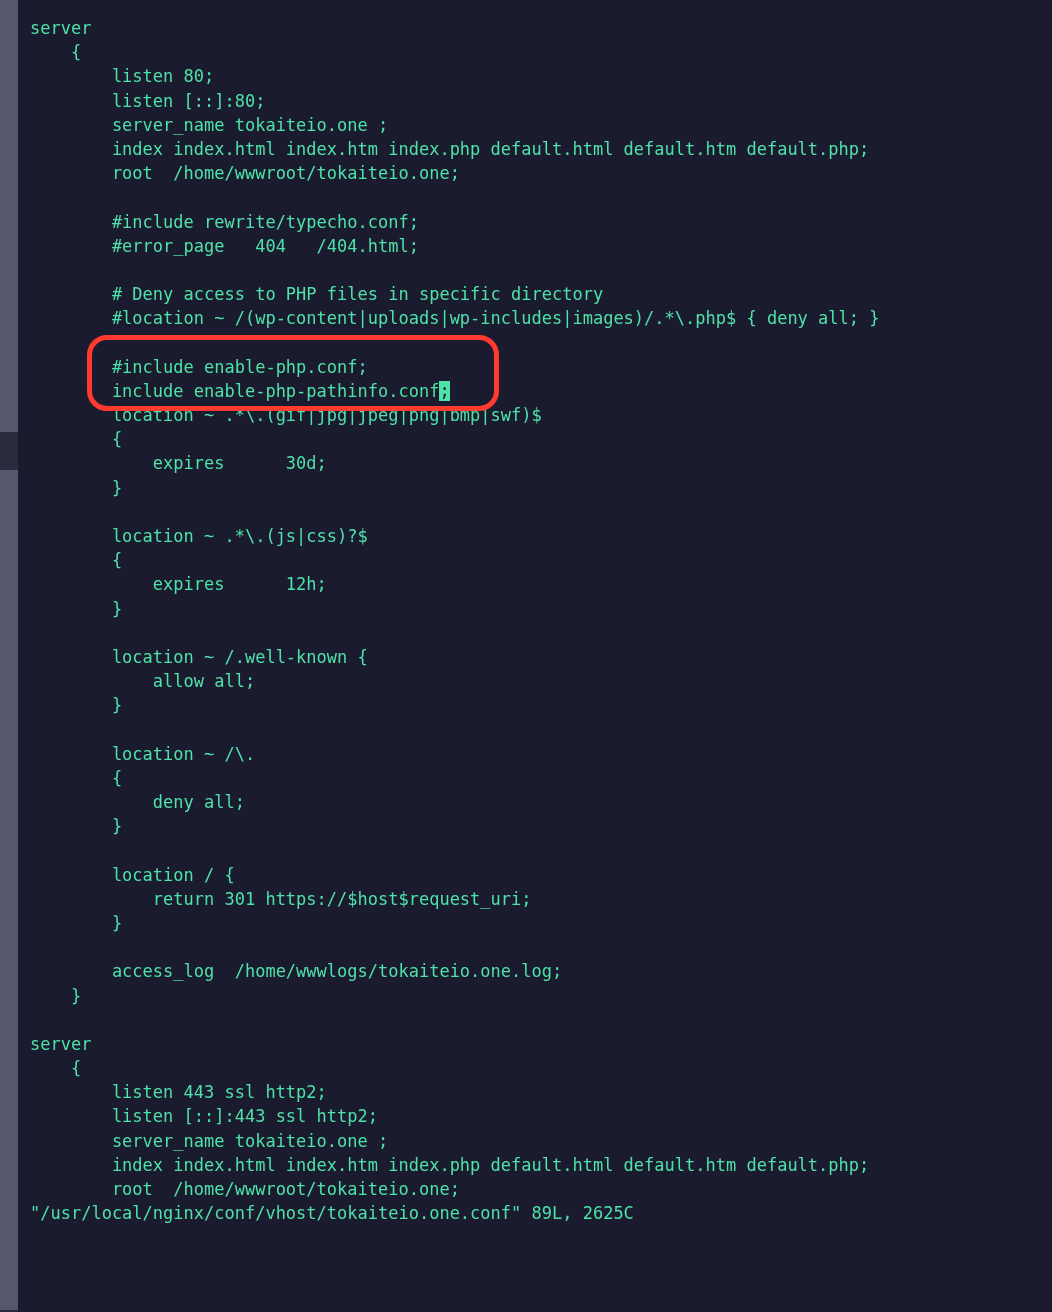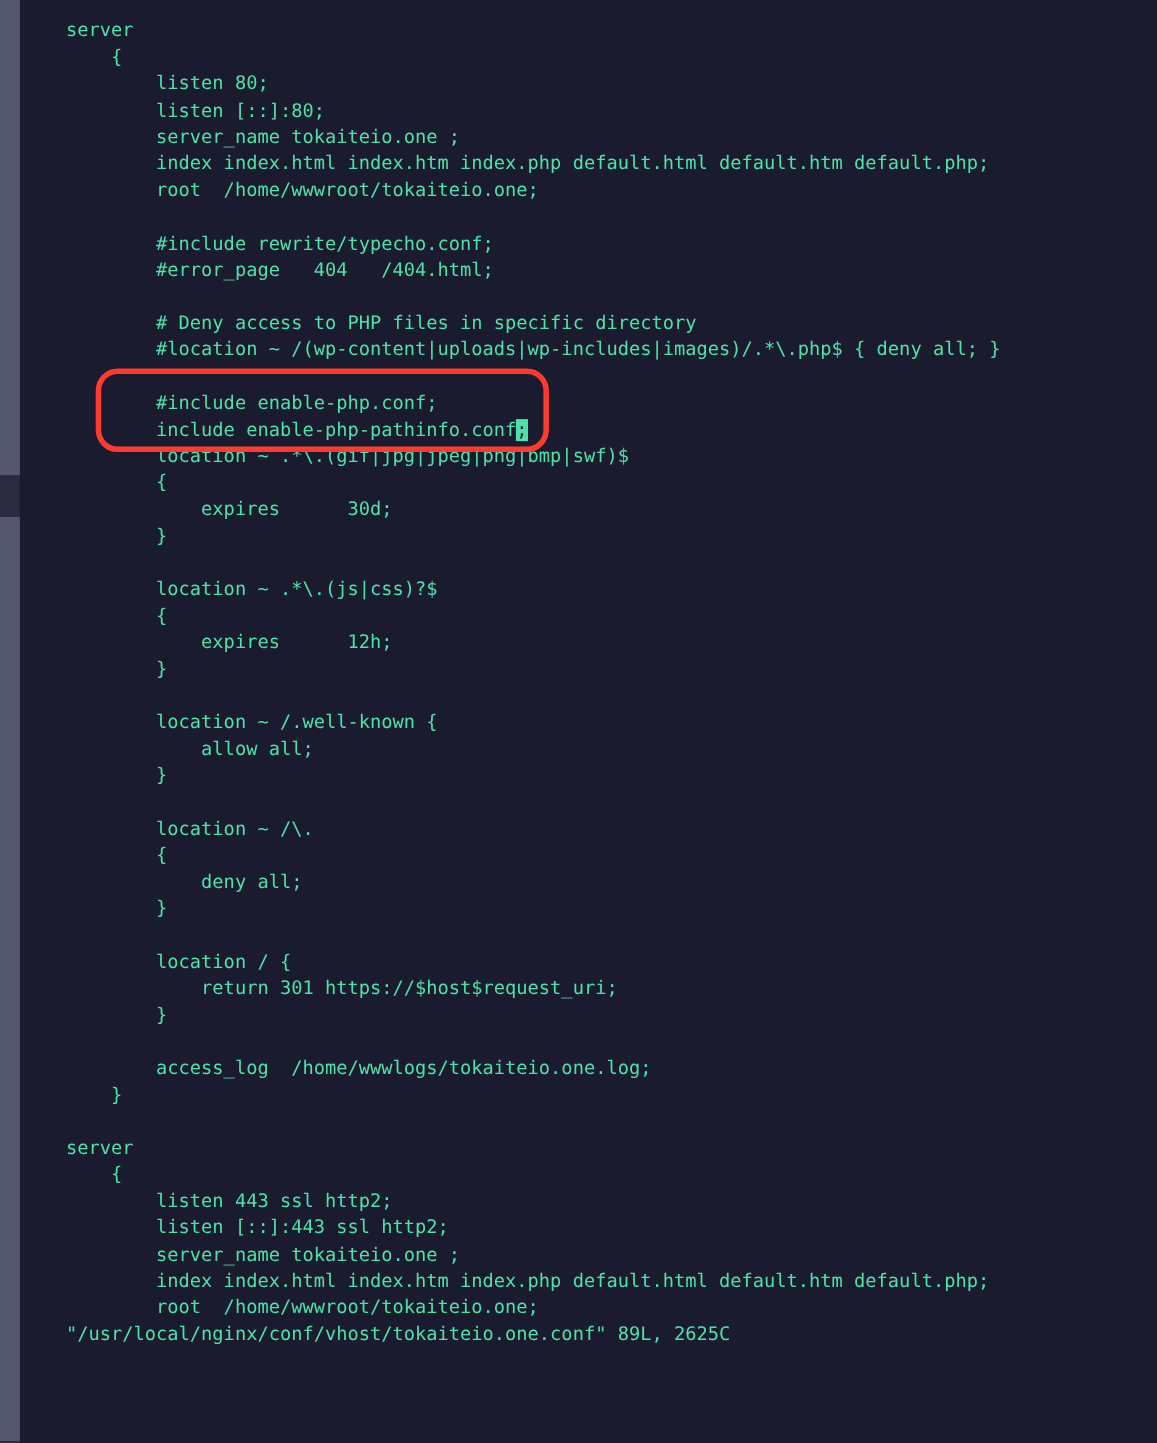--- a/index.html
+++ b/index.html
@@ -21,26 +21,25 @@
     width: 18px;
     background: #2a2b3e;
   }
   .gutter-mark {
     position: absolute;
     left: 0;
     width: 18px;
     background: #55576e;
   }
   .code-area {
-    padding-left: 44px;
+    padding-left: 30px;
     padding-top: 16px;
     color: #4ee2a8;
     white-space: pre;
     font-weight: 500;
-    margin-left: 16px;
   }
   .code-line {
     height: 24.2px;
     white-space: pre;
   }
   .cursor {
     background: #4ee2a8;
     color: #1a1b2e;
   }
   .highlight-box {

